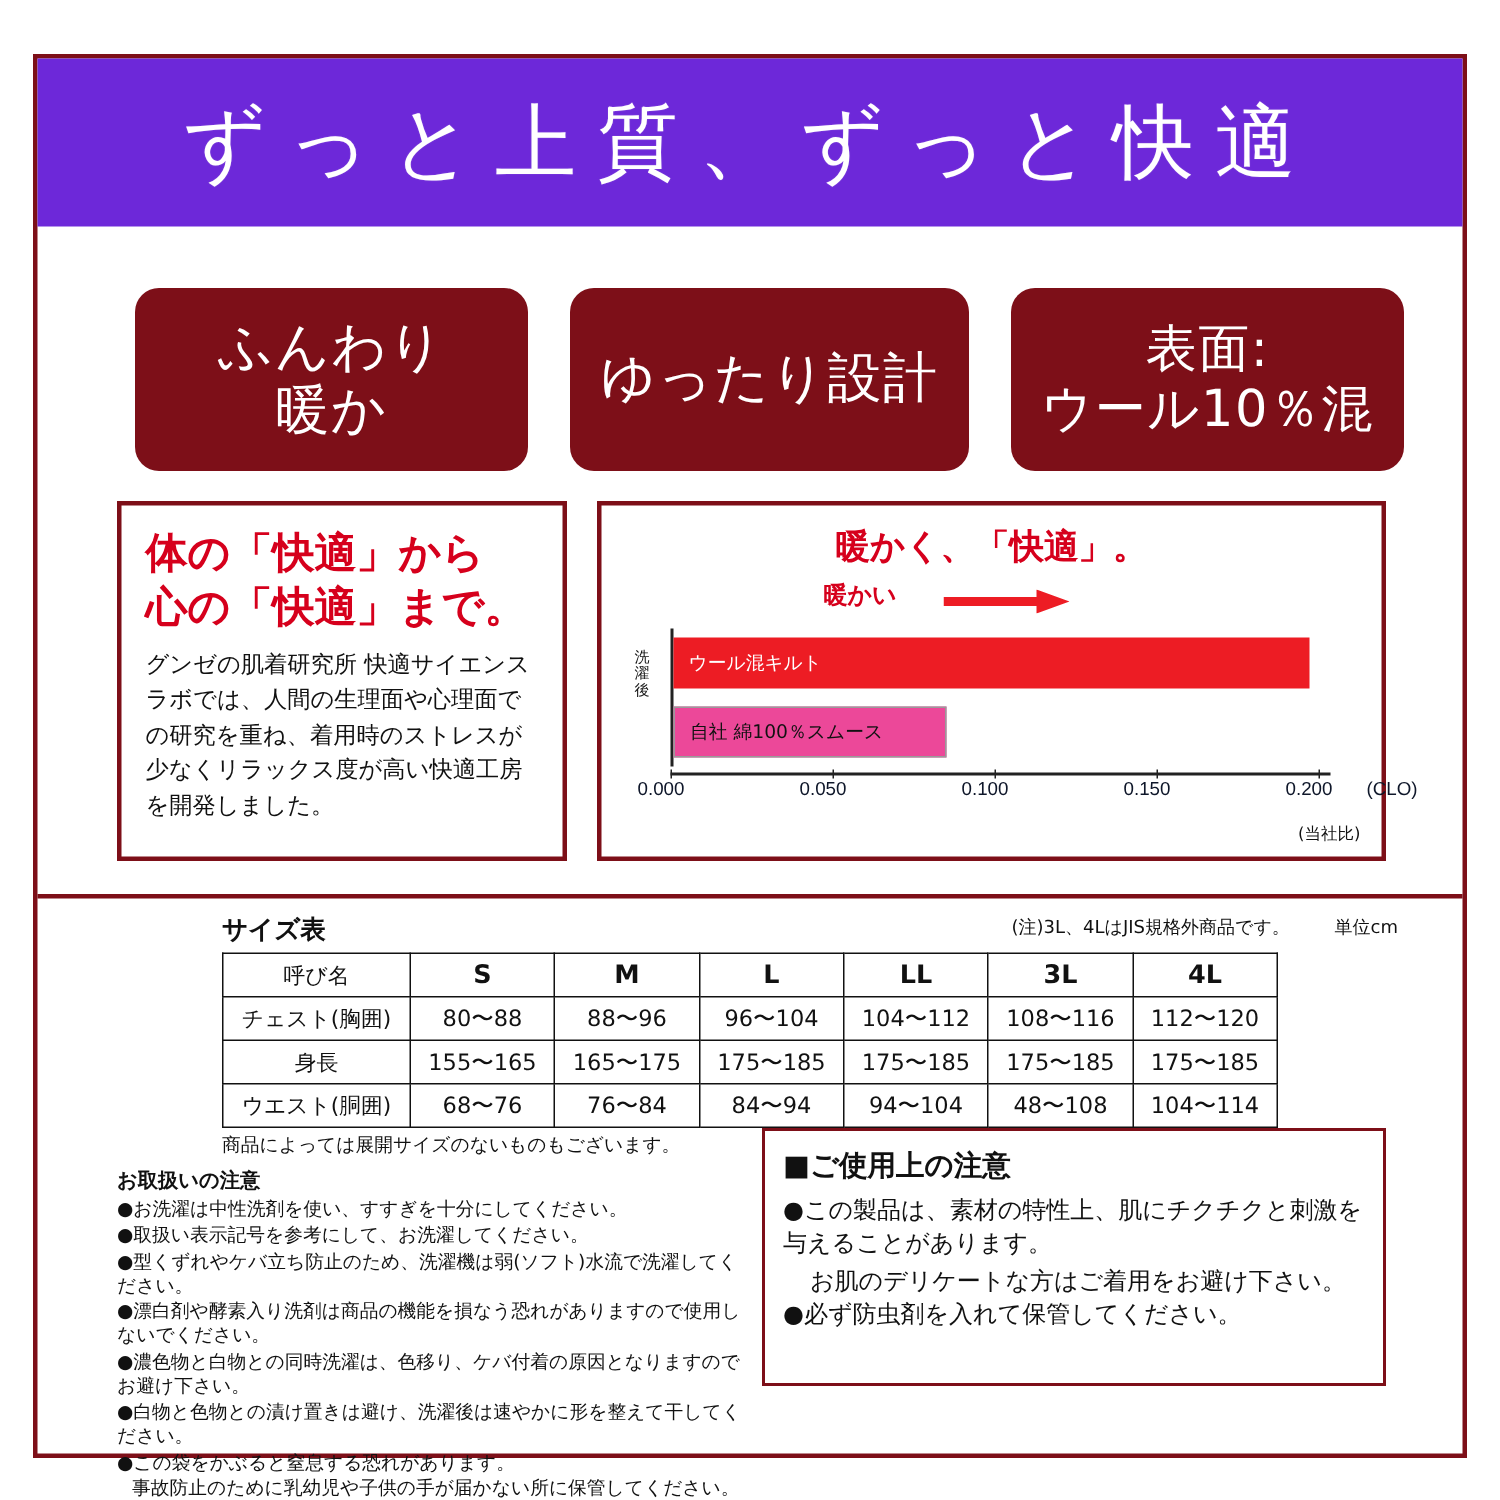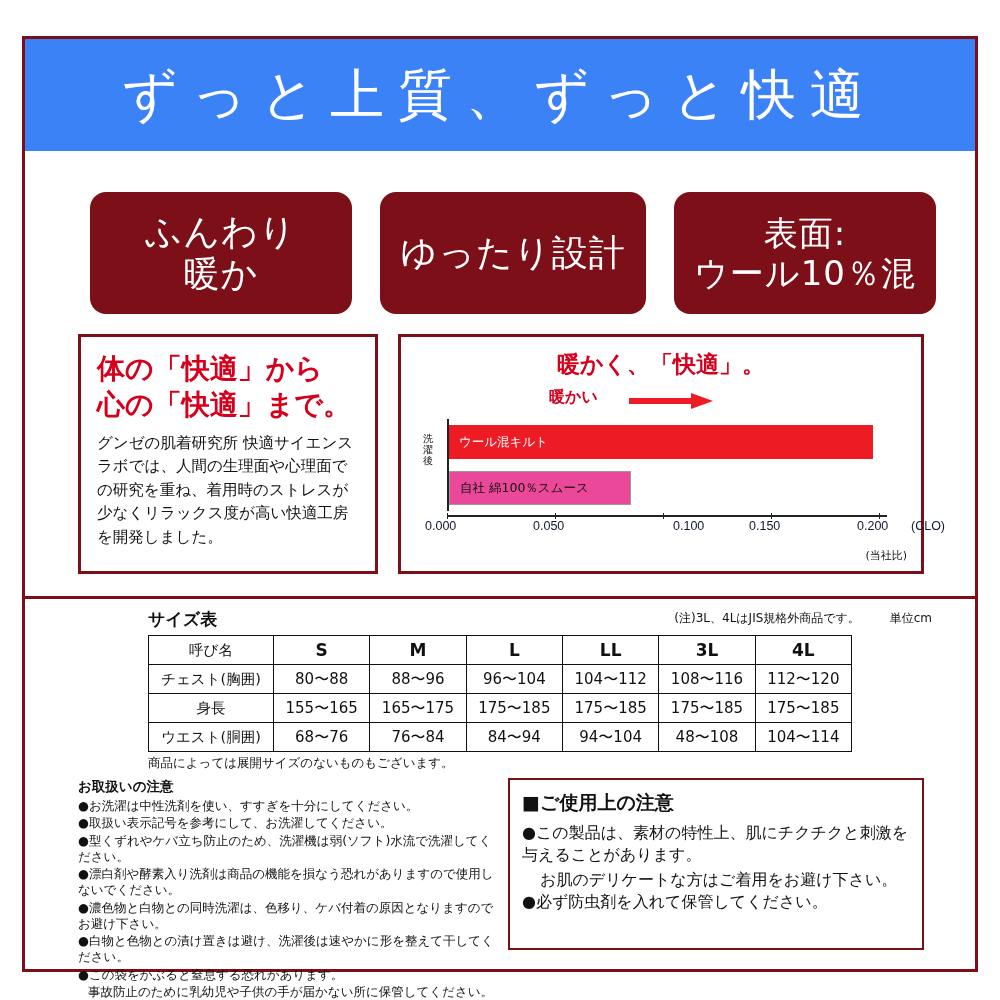--- a/index.html
+++ b/index.html
@@ -31,21 +31,21 @@
     box-sizing: border-box;
     background: #fff;
   }
   
   .banner {
     position: absolute;
     left: 25px;
     top: 39px;
     width: 950px;
     height: 112px;
-    background: #3b82f6;
+    background: #6d28d9;
     box-sizing: border-box;
     display: flex;
     align-items: center;
     justify-content: center;
   }
   .banner-text {
     color: #ffffff;
     font-size: 54px;
     letter-spacing: 14px;
     font-family: "DejaVu Sans", "Liberation Sans", sans-serif;
@@ -308,21 +308,21 @@
     margin-bottom: 2px;
   }
   .care-list { font-size: 12.5px; line-height: 1.3; }
   .care-list div { margin-bottom: 1px; }
   .care-indent { padding-left: 10px; }
 
   
   .warn-box {
     position: absolute;
     left: 508px;
-    top: 778px;
+    top: 752px;
     width: 416px;
     height: 172px;
     border: 2px solid #7d0f18;
     box-sizing: border-box;
     padding: 10px 12px;
     font-family: "DejaVu Sans", "Liberation Sans", sans-serif;
     color: #111;
     background: #fff;
   }
   .warn-title {
@@ -397,21 +397,21 @@
       </div>
 
       <div class="xaxis"></div>
 
       <div class="ticks">
         <span class="tickmark" style="left:22px;"></span>
         <span class="tick" style="left:0px;">0.000</span>
         <span class="tickmark" style="left:130px;"></span>
         <span class="tick" style="left:108px;">0.050</span>
         <span class="tickmark" style="left:238px;"></span>
-        <span class="tick" style="left:216px;margin-left:32px;">0.100</span>
+        <span class="tick" style="left:216px;">0.100</span>
         <span class="tickmark" style="left:346px;"></span>
         <span class="tick" style="left:324px;">0.150</span>
         <span class="tickmark" style="left:454px;"></span>
         <span class="tick" style="left:432px;">0.200</span>
         <span class="tick" style="left:486px;">(CLO)</span>
       </div>
     </div>
 
     <div class="chart-note">(当社比)</div>
   </div>

